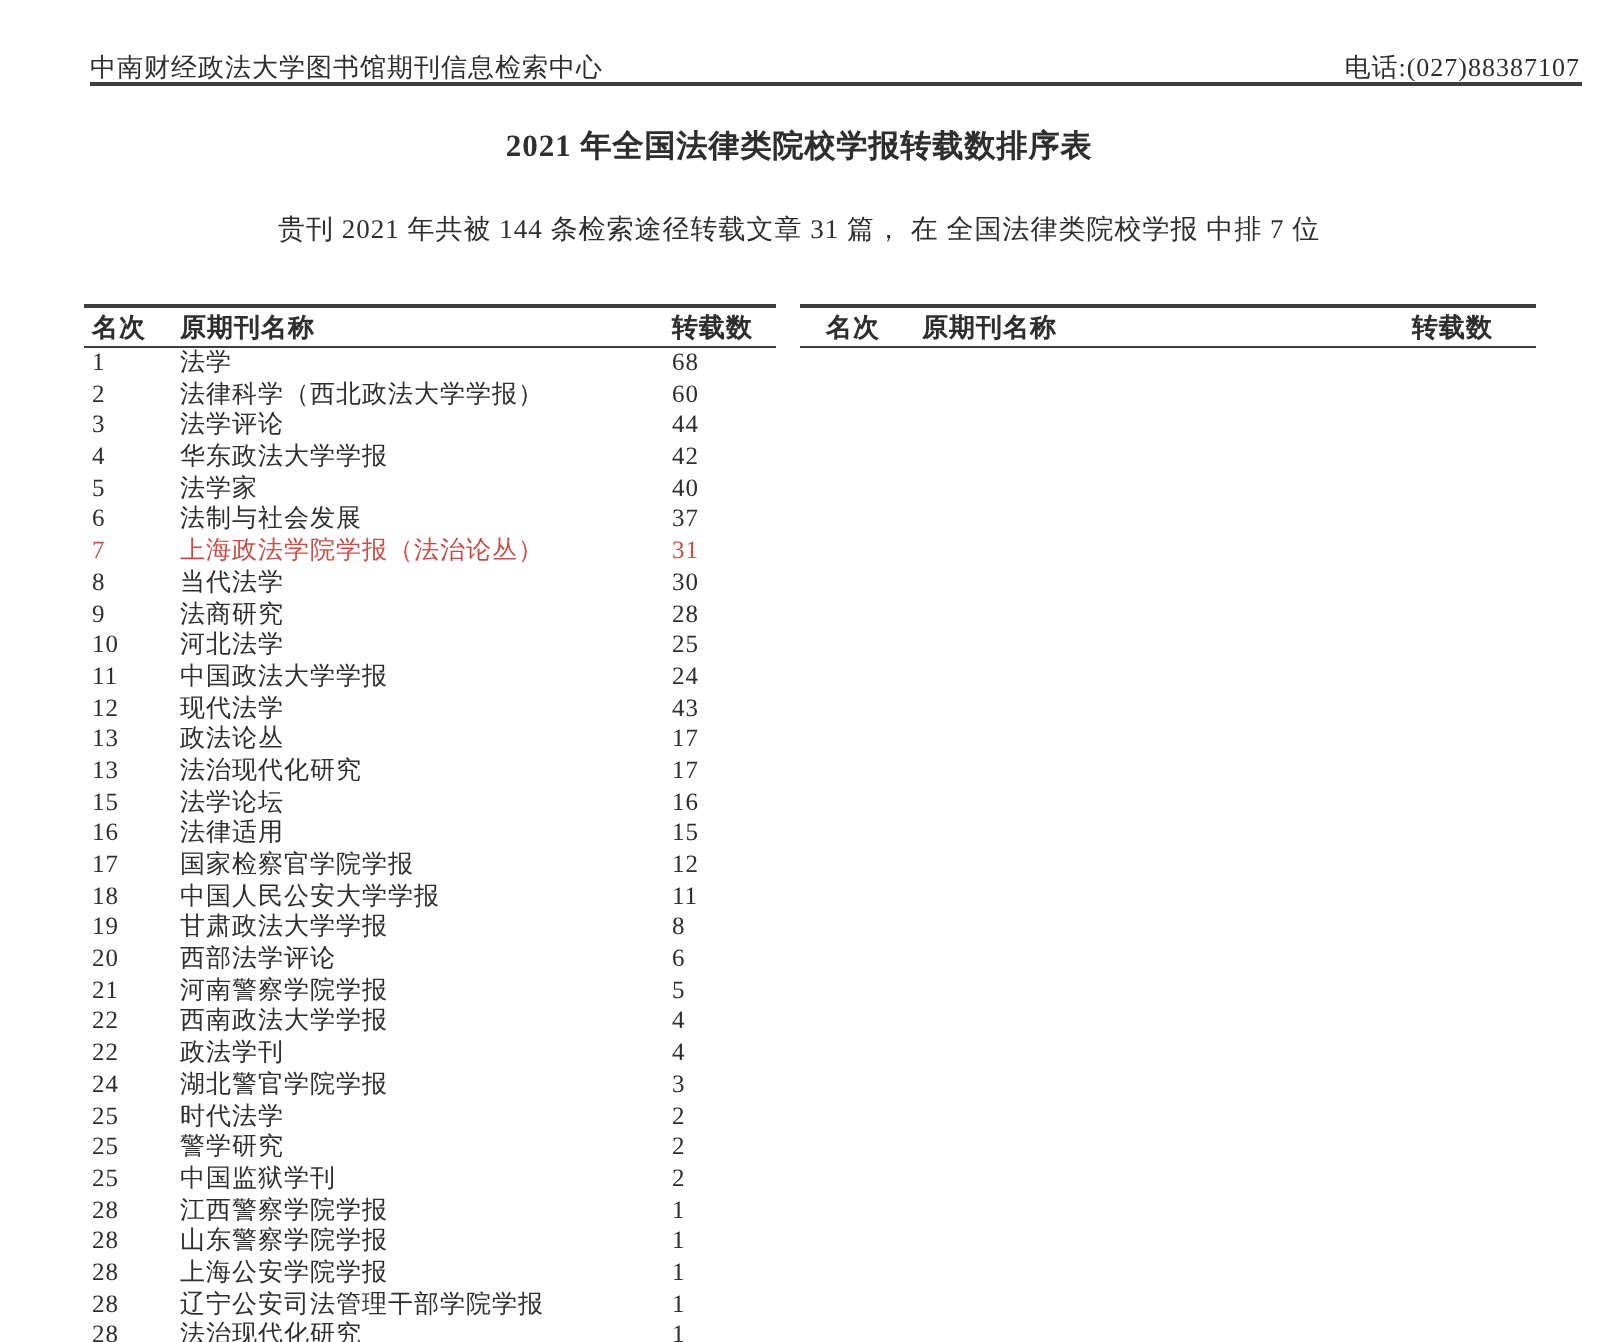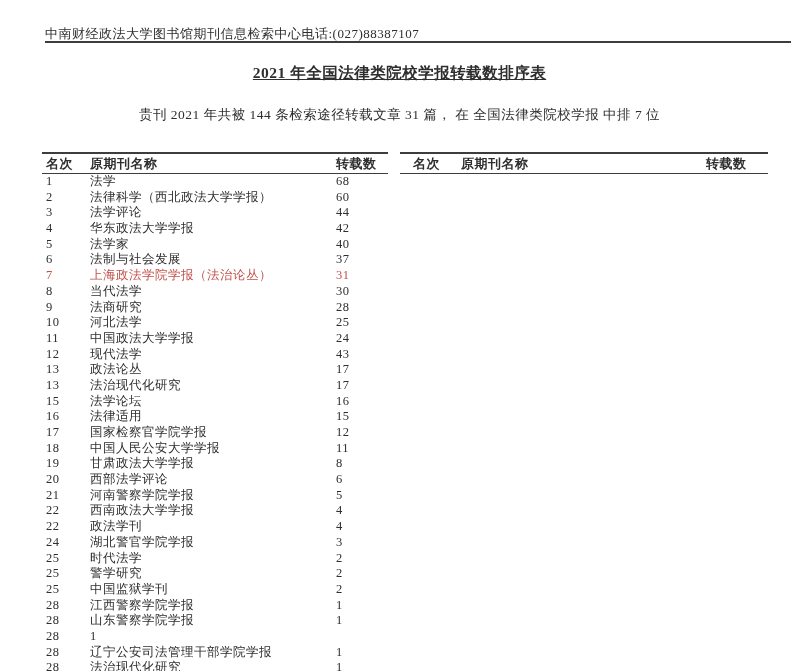--- a/index.html
+++ b/index.html
@@ -15,21 +15,21 @@
     font-family: "Liberation Serif", "DejaVu Serif", serif;
     color: #2e2e2e;
     overflow: hidden;
   }
   .doc-header {
     position: absolute;
     left: 45px;
     right: 9px;
     top: 25px;
     display: flex;
-    justify-content: flex-start;
+    justify-content: space-between;
     align-items: flex-end;
     font-size: 13px;
     letter-spacing: 0.5px;
     white-space: nowrap;
   }
   .header-rule {
     position: absolute;
     left: 45px;
     right: 8px;
     top: 41px;
@@ -37,21 +37,20 @@
   }
   .doc-title {
     position: absolute;
     left: 0;
     right: 0;
     top: 63px;
     text-align: center;
     font-weight: bold;
     font-size: 15.5px;
     letter-spacing: 0.5px;
-    text-decoration: underline;
   }
   .doc-subtitle {
     position: absolute;
     left: 0;
     right: 0;
     top: 90px;
     text-align: center;
     font-size: 13.5px;
     letter-spacing: 0.5px;
     margin-top: 16px;
@@ -252,20 +251,21 @@
           <span class="c-name">江西警察学院学报</span>
           <span class="c-count">1</span>
         </div>
         <div class="row">
           <span class="c-rank">28</span>
           <span class="c-name">山东警察学院学报</span>
           <span class="c-count">1</span>
         </div>
         <div class="row">
           <span class="c-rank">28</span>
+          <span class="c-name">上海公安学院学报</span>
           <span class="c-count">1</span>
         </div>
         <div class="row">
           <span class="c-rank">28</span>
           <span class="c-name">辽宁公安司法管理干部学院学报</span>
           <span class="c-count">1</span>
         </div>
         <div class="row">
           <span class="c-rank">28</span>
           <span class="c-name">法治现代化研究</span>

